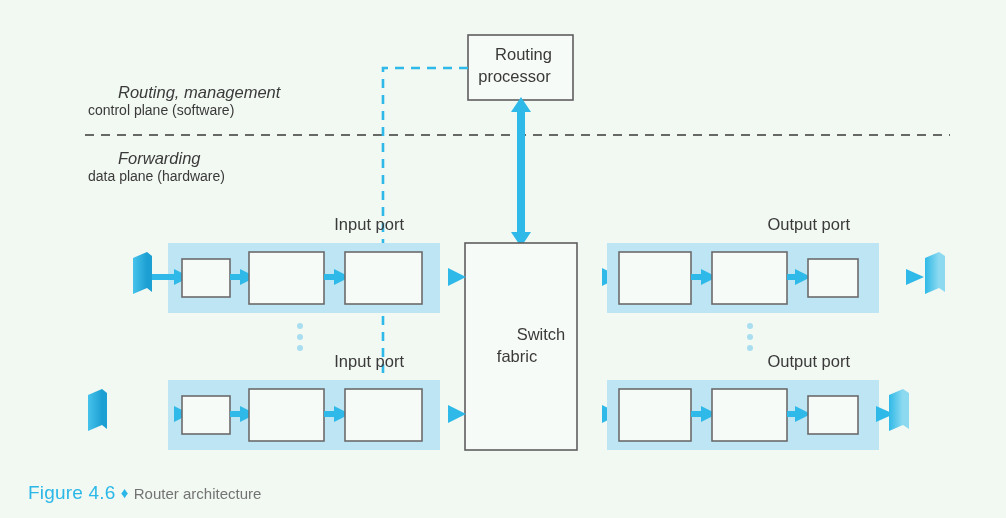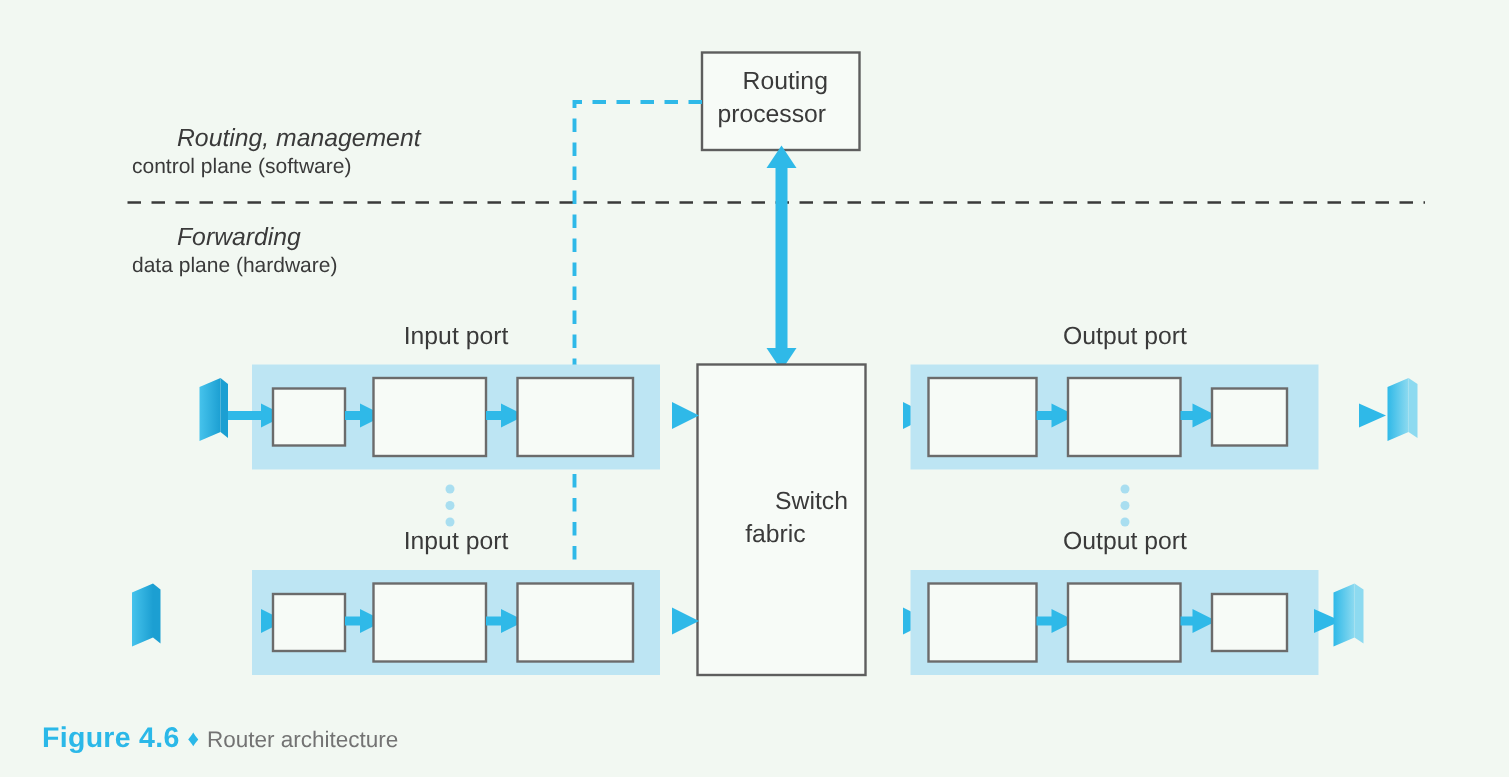--- a/index.html
+++ b/index.html
@@ -39,38 +39,38 @@
     color: #3a3a3a;
     margin-left: 30px;
   }
   .plane-roman {
     font-size: 14px;
     color: #3a3a3a;
   }
   .port-label {
     font-size: 16.5px;
     color: #3a3a3a;
-    text-align: center;
+    text-align: right;
   }
   .box-text {
     font-size: 16.5px;
     color: #3a3a3a;
     text-align: center;
     line-height: 1.3;
   }
   .caption {
     position: absolute;
     left: 28px;
     top: 482px;
     font-size: 19px;
     white-space: pre;
   }
   .caption-num {
     color: #2bb8e8;
-    font-weight: bold;
+    font-weight: normal;
     letter-spacing: 0.2px;
   }
   .caption-diamond {
     color: #2bb8e8;
     font-size: 15px;
     vertical-align: 1px;
   }
   .caption-title {
     color: #737373;
     font-size: 15px;

